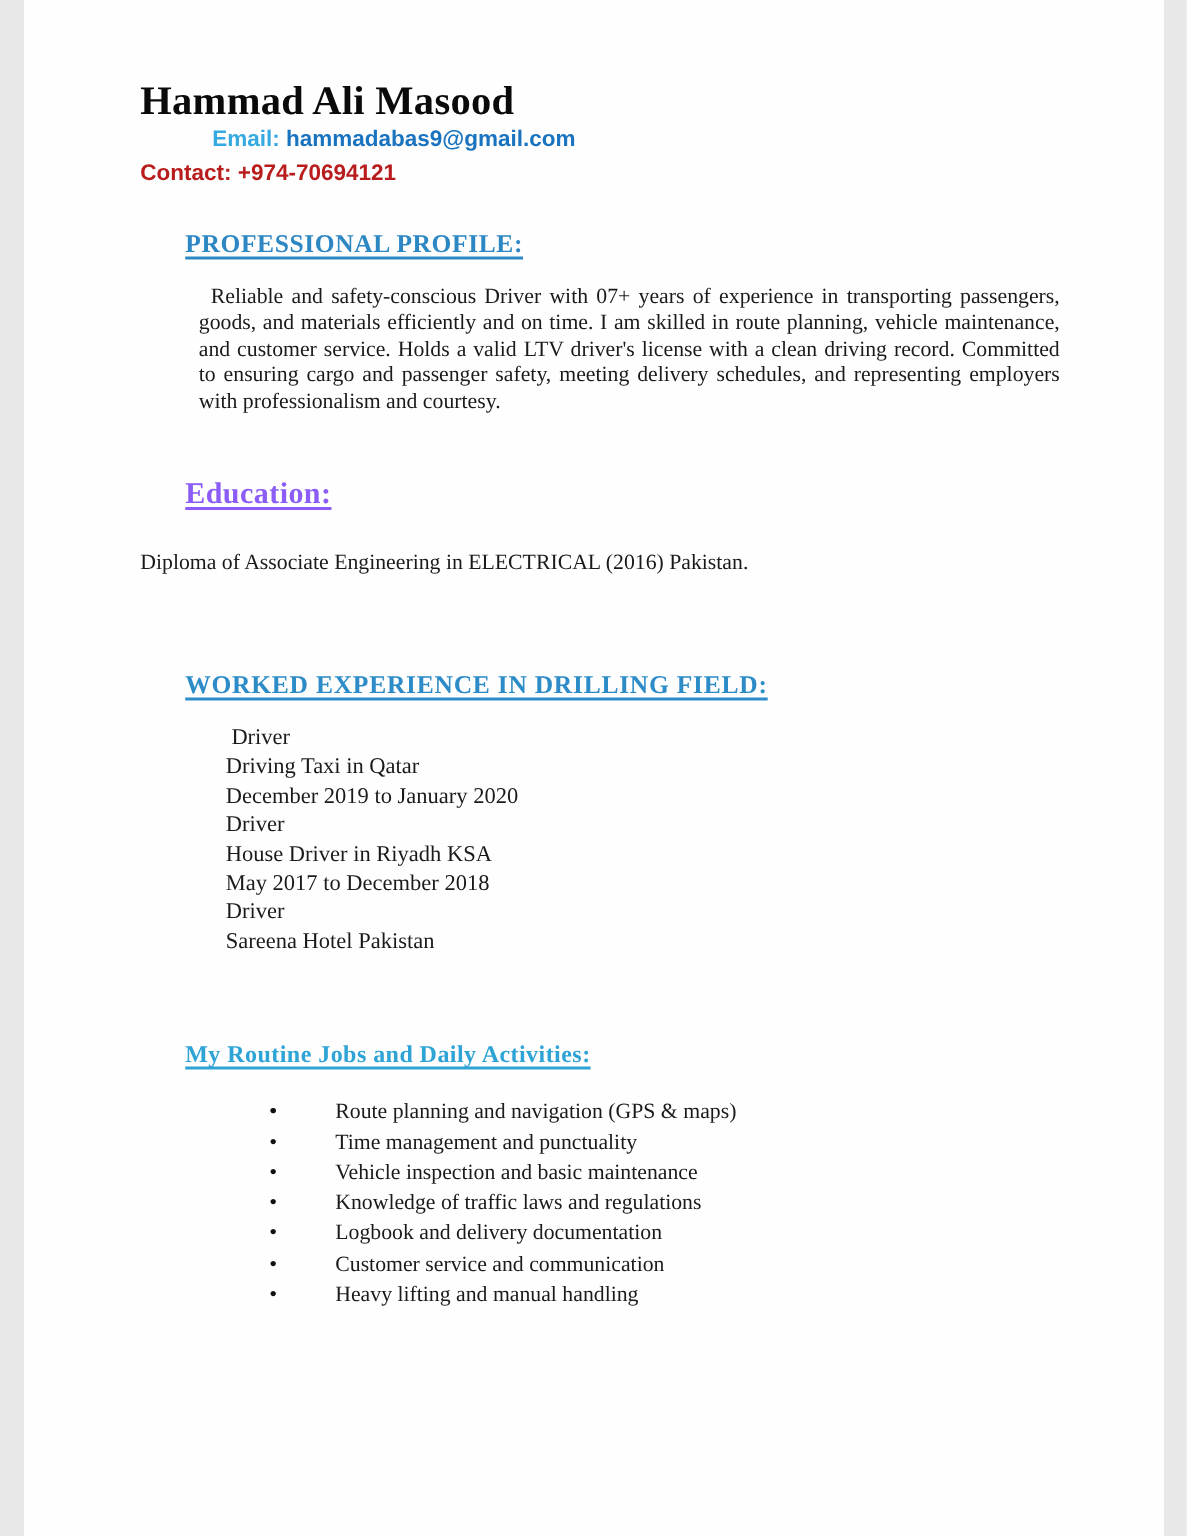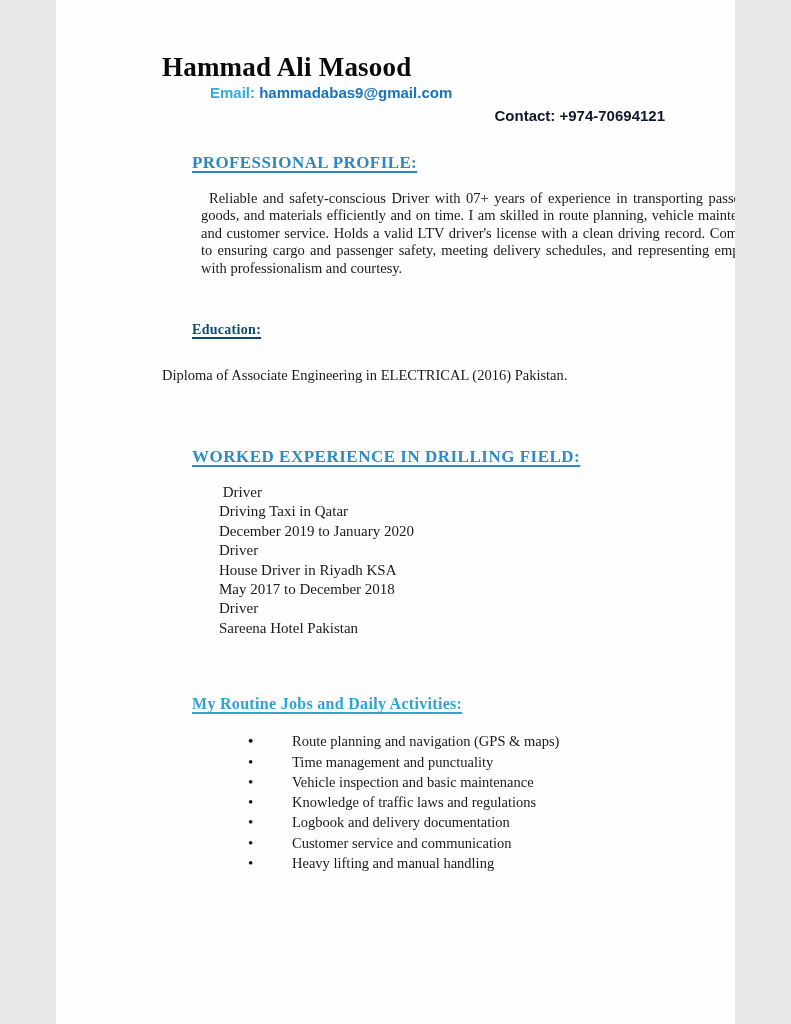--- a/index.html
+++ b/index.html
@@ -1,25 +1,24 @@
 <!DOCTYPE html>
 <html><head>
 <meta charset="utf-8">
 <style>
   html, body { margin: 0; padding: 0; background: #e8e8e8; }
   .page {
     position: relative;
-    width: 651px;
+    width: 760px;
     height: 1024px;
     background: #fefefe;
     font-family: "Liberation Serif", serif;
     color: #161616;
     overflow: hidden;
     margin: 0 auto;
-    padding-left: 28px;
   }
   .content { padding-left: 78px; padding-right: 70px; }
 
   
   .name {
     padding-top: 53px;
     font-size: 27px;
     font-weight: bold;
     line-height: 28px;
     letter-spacing: 0.2px;
@@ -34,35 +33,34 @@
     margin-left: 48px;
   }
   .email-label { color: #35aae0; }
   .email-addr  { color: #1973bf; text-decoration: none; }
   .contact-line {
     margin-top: 5px;
     font-family: "Liberation Sans", sans-serif;
     font-weight: bold;
     font-size: 15px;
     line-height: 18px;
-    color: #0f172a;
-    text-align: right;
+    color: #b91c1c;
   }
 
   
   .sec-heading {
     font-weight: bold;
     text-decoration: underline;
     text-decoration-thickness: 2px;
     text-underline-offset: 3px;
     line-height: 21px;
     margin-left: 30px;
   }
   .h-profile  { margin-top: 27px; font-size: 17px; letter-spacing: 0.4px; color: #2d87c3; }
-  .h-education{ margin-top: 42px; font-size: 14px; letter-spacing: 0.3px; color: #0c4a6e; }
+  .h-education{ margin-top: 42px; font-size: 20px; letter-spacing: 0.3px; color: #8b5cf6; }
   .h-worked   { margin-top: 62px; font-size: 17px; letter-spacing: 0.5px; color: #2d8cc7; }
   .h-routine  { margin-top: 55px; font-size: 16px; letter-spacing: 0.3px; color: #2ea3d6; }
 
   
   .profile-body {
     margin-top: 17px;
     margin-left: 39px;
     width: 574px;
     font-size: 14.5px;
     line-height: 17.4px;

